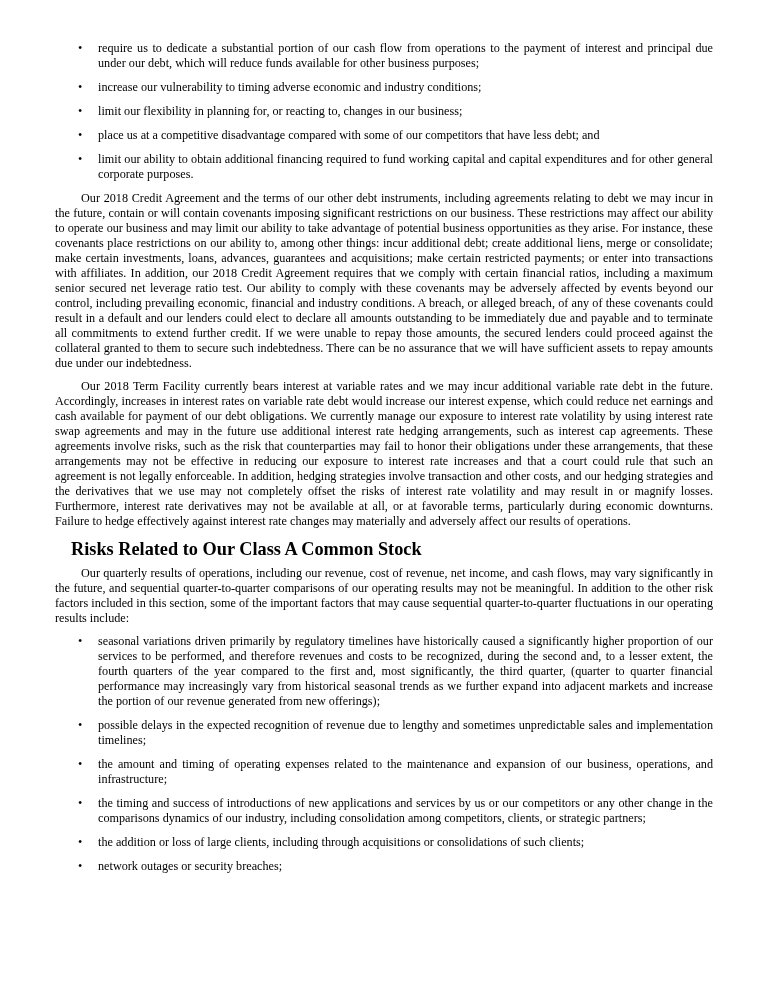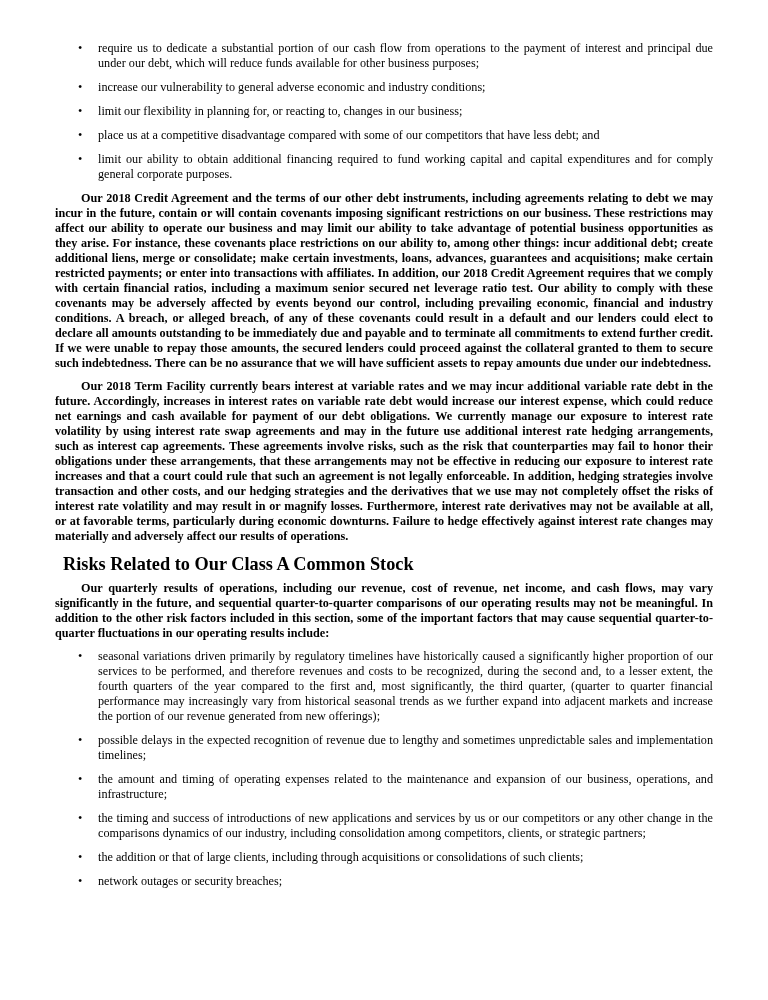--- a/index.html
+++ b/index.html
@@ -31,31 +31,30 @@
   }
   .bullet-text {
     flex: 1;
     text-align: justify;
     font-family: Liberation Serif, serif;
   }
   .para {
     text-align: justify;
     text-indent: 26px;
     margin: 0 0 8px 0;
-    font-weight: bold;
   }
   .heading-bold-italic {
     font-weight: bold;
     font-style: italic;
     text-align: justify;
     margin: 11px 0 9px 0;
   }
   .heading-bold {
     font-weight: bold;
-    margin: 13px 0 9px 8px;
+    margin: 13px 0 9px 16px;
   }
   .page-footer {
     position: absolute;
     left: 0;
     bottom: 27px;
     width: 100%;
     text-align: center;
     font-size: 12.2px;
   }
 </style>
@@ -64,33 +63,33 @@
 
 <div class="page">
 
   <ul class="bullet-list">
     <li class="bullet-item">
       <span class="bullet-marker">•</span>
       <span class="bullet-text">require us to dedicate a substantial portion of our cash flow from operations to the payment of interest and principal due under our debt, which will reduce funds available for other business purposes;</span>
     </li>
     <li class="bullet-item">
       <span class="bullet-marker">•</span>
-      <span class="bullet-text">increase our vulnerability to general adverse economic and industry conditions;</span>
+      <span class="bullet-text">increase our vulnerability to timing adverse economic and industry conditions;</span>
     </li>
     <li class="bullet-item">
       <span class="bullet-marker">•</span>
       <span class="bullet-text">limit our flexibility in planning for, or reacting to, changes in our business;</span>
     </li>
     <li class="bullet-item">
       <span class="bullet-marker">•</span>
       <span class="bullet-text">place us at a competitive disadvantage compared with some of our competitors that have less debt; and</span>
     </li>
     <li class="bullet-item">
       <span class="bullet-marker">•</span>
-      <span class="bullet-text">limit our ability to obtain additional financing required to fund working capital and capital expenditures and for comply general corporate purposes.</span>
+      <span class="bullet-text">limit our ability to obtain additional financing required to fund working capital and capital expenditures and for other general corporate purposes.</span>
     </li>
   </ul>
 
   <p class="para">Our 2018 Credit Agreement and the terms of our other debt instruments, including agreements relating to debt we may incur in the future, contain or will contain covenants imposing significant restrictions on our business. These restrictions may affect our ability to operate our business and may limit our ability to take advantage of potential business opportunities as they arise. For instance, these covenants place restrictions on our ability to, among other things: incur additional debt; create additional liens, merge or consolidate; make certain investments, loans, advances, guarantees and acquisitions; make certain restricted payments; or enter into transactions with affiliates. In addition, our 2018 Credit Agreement requires that we comply with certain financial ratios, including a maximum senior secured net leverage ratio test. Our ability to comply with these covenants may be adversely affected by events beyond our control, including prevailing economic, financial and industry conditions. A breach, or alleged breach, of any of these covenants could result in a default and our lenders could elect to declare all amounts outstanding to be immediately due and payable and to terminate all commitments to extend further credit. If we were unable to repay those amounts, the secured lenders could proceed against the collateral granted to them to secure such indebtedness. There can be no assurance that we will have sufficient assets to repay amounts due under our indebtedness.</p>
 
 
   <p class="para">Our 2018 Term Facility currently bears interest at variable rates and we may incur additional variable rate debt in the future. Accordingly, increases in interest rates on variable rate debt would increase our interest expense, which could reduce net earnings and cash available for payment of our debt obligations. We currently manage our exposure to interest rate volatility by using interest rate swap agreements and may in the future use additional interest rate hedging arrangements, such as interest cap agreements. These agreements involve risks, such as the risk that counterparties may fail to honor their obligations under these arrangements, that these arrangements may not be effective in reducing our exposure to interest rate increases and that a court could rule that such an agreement is not legally enforceable. In addition, hedging strategies involve transaction and other costs, and our hedging strategies and the derivatives that we use may not completely offset the risks of interest rate volatility and may result in or magnify losses. Furthermore, interest rate derivatives may not be available at all, or at favorable terms, particularly during economic downturns. Failure to hedge effectively against interest rate changes may materially and adversely affect our results of operations.</p>
 
   <h2 class="heading-bold">Risks Related to Our Class A Common Stock</h2>
 
@@ -109,21 +108,21 @@
     <li class="bullet-item">
       <span class="bullet-marker">•</span>
       <span class="bullet-text">the amount and timing of operating expenses related to the maintenance and expansion of our business, operations, and infrastructure;</span>
     </li>
     <li class="bullet-item">
       <span class="bullet-marker">•</span>
       <span class="bullet-text">the timing and success of introductions of new applications and services by us or our competitors or any other change in the comparisons dynamics of our industry, including consolidation among competitors, clients, or strategic partners;</span>
     </li>
     <li class="bullet-item">
       <span class="bullet-marker">•</span>
-      <span class="bullet-text">the addition or that of large clients, including through acquisitions or consolidations of such clients;</span>
+      <span class="bullet-text">the addition or loss of large clients, including through acquisitions or consolidations of such clients;</span>
     </li>
     <li class="bullet-item">
       <span class="bullet-marker">•</span>
       <span class="bullet-text">network outages or security breaches;</span>
     </li>
   </ul>
 
 
 </div>
 

